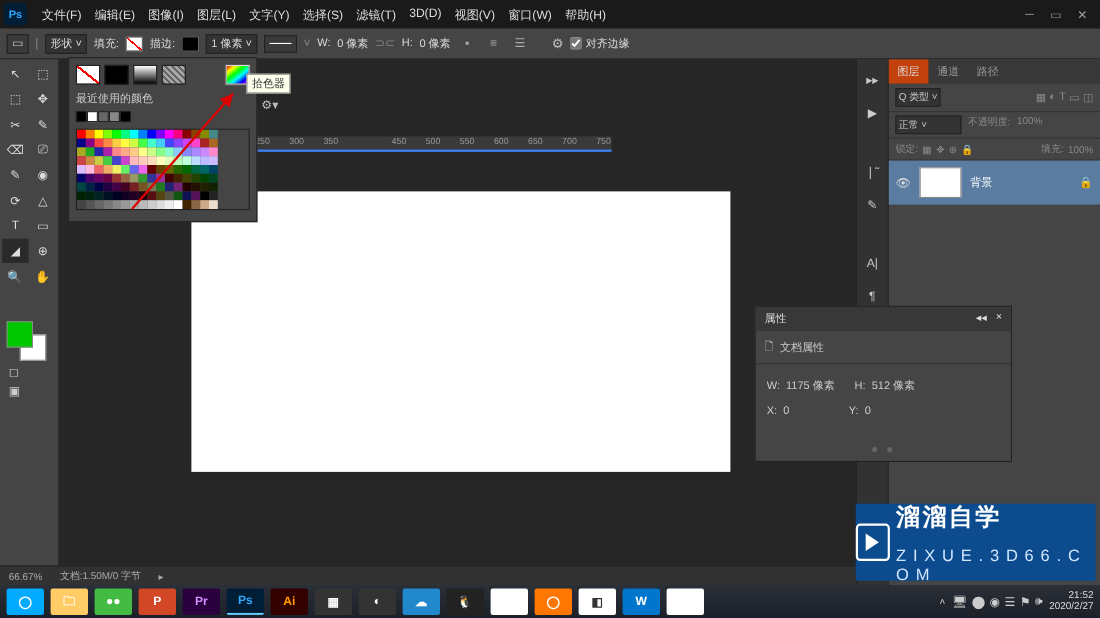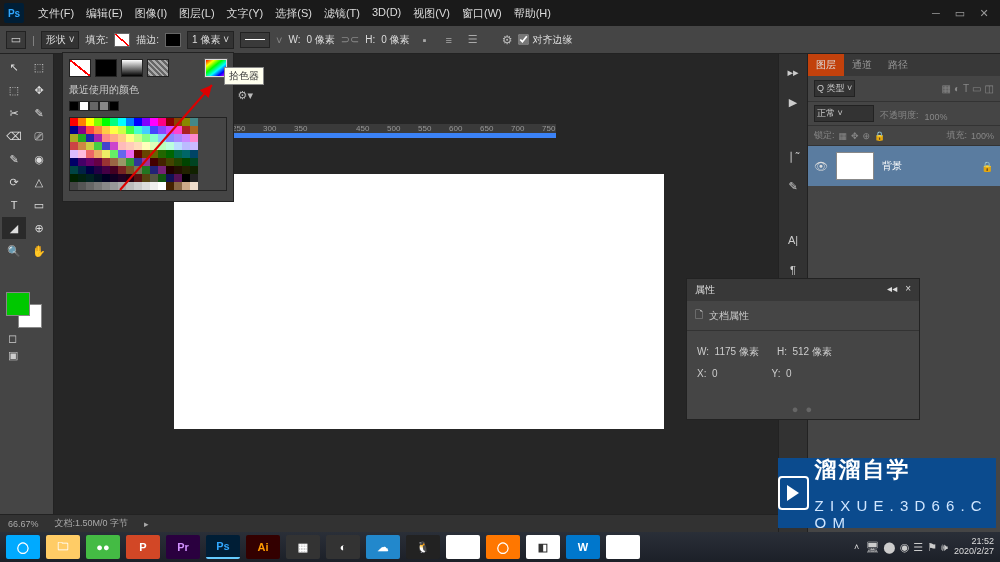--- a/index.html
+++ b/index.html
@@ -22,21 +22,21 @@
 .stroke-line { width: 30px; height: 16px; background: #3a3a3a; border: 1px solid #222; display: flex; align-items: center; justify-content: center; }
 .stroke-line::before { content:""; width: 20px; height: 1px; background: #fff; }
 .align-icon { width: 18px; height: 18px; display: flex; align-items: center; justify-content: center; color: #aaa; }
 .gear-small { color:#bbb; font-size:12px; }
 
 
 .tab-bar { height: 22px; display: flex; align-items: center; padding-left: 240px; background: #323232; }
 .doc-tab { padding: 2px 10px; background: #1f1f1f; color: #ddd; font-size: 10px; display: flex; align-items: center; gap: 6px; border-top: 1px solid #555; }
 
 
-.ruler-h { position: absolute; top: 70px; left: 54px; right: 222px; height: 14px; background: #3a3a3a; border-bottom: 5px solid #3b82f6; overflow: hidden; }
+.ruler-h { position: absolute; top: 70px; left: 54px; right: 222px; height: 14px; background: #3a3a3a; border-bottom: 2px solid #3b82f6; overflow: hidden; }
 .ruler-tick { position: absolute; top: 0; font-size: 8px; color: #999; }
 .ruler-tick::before { content:""; position:absolute; left:0; bottom:-14px; width:1px; height:4px; background:#999; }
 
 
 .main { position: absolute; top: 54px; left: 0; right: 222px; bottom: 30px; display: flex; }
 .left-tools { width: 54px; background: #454545; display: flex; flex-wrap: wrap; align-content: flex-start; padding: 2px; gap: 1px; border-right: 1px solid #222; position: relative; }
 .tool-btn { width: 24px; height: 22px; display: flex; align-items: center; justify-content: center; color: #ddd; cursor: pointer; }
 .tool-btn.sel { background: #2a2a2a; }
 .color-swatches { position: absolute; bottom: 200px; left: 6px; width: 40px; height: 40px; }
 .fg-color { position: absolute; width: 24px; height: 24px; background: #00c800; border: 1px solid #888; top: 0; left: 0; }
@@ -68,21 +68,21 @@
 .right-strip { width: 30px; background: #323232; display: flex; flex-direction: column; align-items: center; gap: 10px; padding-top: 8px; border-left: 1px solid #222; border-right: 1px solid #222; }
 .strip-icon { width: 20px; height: 20px; color: #ccc; display: flex; align-items: center; justify-content: center; cursor: pointer; }
 .right-panels { flex: 1; background: #454545; display: flex; flex-direction: column; }
 .panel-tabs { display: flex; background: #383838; }
 .panel-tab { padding: 4px 8px; font-size: 10px; color: #999; cursor: pointer; }
 .panel-tab.active { background: #c2410c; color: #ddd; }
 .layers-toolbar { padding: 4px 6px; display: flex; gap: 4px; align-items: center; font-size: 10px; border-bottom: 1px solid #333; }
 .layers-select { background: #333; border: 1px solid #222; color: #ccc; font-size: 9px; padding: 1px 2px; }
 .mini-icons { display:flex; gap:3px; margin-left:auto; color:#888; }
 .mini-icons span { font-size:10px; }
-.layers-row2 { padding: 3px 6px; display:flex; gap:6px; font-size:9px; color:#888; border-bottom:1px solid #333; align-items:flex-end; }
+.layers-row2 { padding: 3px 6px; display:flex; gap:6px; font-size:9px; color:#888; border-bottom:1px solid #333; align-items:flex-start; }
 .layers-row3 { padding: 3px 6px; display:flex; gap:4px; font-size:9px; color:#888; border-bottom:1px solid #333; align-items:center; }
 .layer-item { display: flex; align-items: center; padding: 6px; gap: 8px; background: #5a7ca0; }
 .layer-thumb { width: 38px; height: 28px; background: #fff; border: 1px solid #888; }
 .layer-name { font-size: 10px; color: #fff; flex:1; }
 .eye { color: #ddd; }
 .lock-icon { color:#ddd; font-size:10px; }
 
 
 .props-panel { position: absolute; top: 278px; right: 80px; width: 234px; background: #454545; border: 1px solid #222; z-index: 50; }
 .props-header { background: #383838; padding: 4px 8px; font-size: 10px; color: #ddd; display: flex; justify-content: space-between; }

